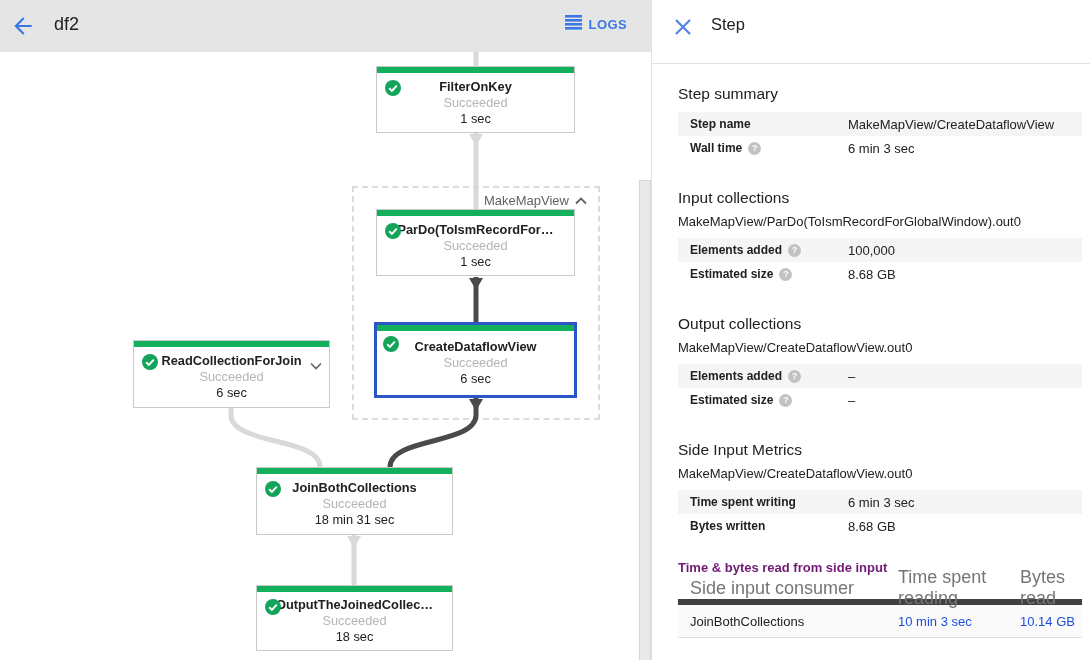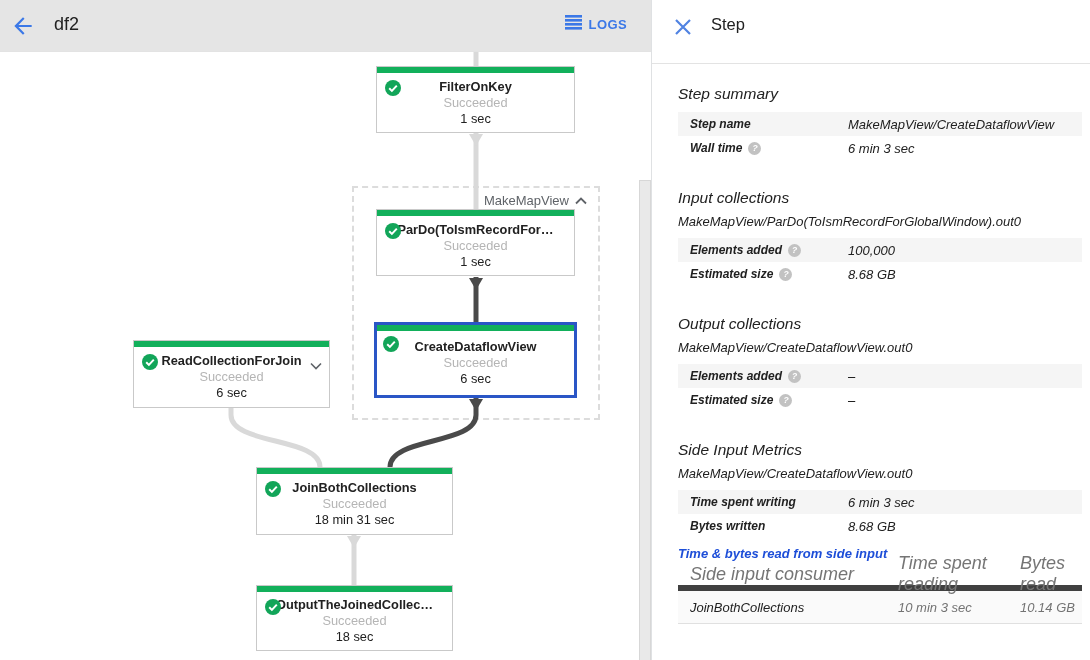--- a/index.html
+++ b/index.html
@@ -40,40 +40,40 @@
   .vdivider { position:absolute; left:651px; top:0; width:1px; height:660px; background:#dfe1e3; z-index:6; }
   .scroll-thumb { position:absolute; left:639px; top:180px; width:12px; height:480px;
                   background:#e9e9e9; border:1px solid #d7d7d7; border-bottom:none; z-index:6; }
 
   
   .detail-pane { position:absolute; left:652px; top:0; width:438px; height:660px; background:#fff; overflow:hidden; }
   .detail-header { position:relative; height:64px; border-bottom:1px solid #e3e3e3; }
   .close-btn { position:absolute; left:21px; top:17px; width:20px; height:20px; cursor:pointer; }
   .detail-title { position:absolute; left:59px; top:15px; font-size:16.5px; color:#212121; }
 
-  .detail-body { padding:0 8px 0 26px;font-style:italic; }
+  .detail-body { padding:0 8px 0 26px; }
   .sect-h { font-size:15.5px; font-weight:400; color:#212121; }
   .sect-sub { font-size:13px; color:#212121; margin-top:7px; }
   .kv { margin-top:9px; }
   .kv .row { display:flex; align-items:center; height:24px; padding-left:12px; }
   .kv .row.shaded { background:#f5f5f5; }
   .kv .k { width:158px; font-size:12px; font-weight:bold; color:#212121; display:flex; align-items:center; gap:6px; flex:none; }
   .kv .v { font-size:13px; color:#212121; }
   .help { width:13px; height:13px; border-radius:50%; background:#c2c2c2; color:#fff; font-size:9px;
           font-weight:bold; display:inline-flex; align-items:center; justify-content:center; flex:none; cursor:pointer; }
 
   .mt1 { margin-top:21px; } .mt2 { margin-top:29px; }
-  .tbl-h { margin-top:8px; font-size:13px; font-weight:bold; color:#1d4ed8; }
+  .tbl-h { margin-top:22px; font-size:13px; font-weight:bold; color:#701a75; }
   .tbl { margin-top:2px; }
   .tbl .thead { display:flex; align-items:center; height:28px; padding-left:12px;
                 border-bottom:6px solid #404040; color:#757575; font-size:18px; }
   .tbl .trow { display:flex; align-items:center; height:33px; padding-left:12px;
                border-bottom:1px solid #e0e0e0; background:#fafafa; font-size:13px; }
   .tc1 { width:208px; flex:none; } .tc2 { width:122px; flex:none; } .tc3 { flex:1; }
-  .trow .tc1 { color:#212121; } .trow .tc2, .trow .tc3 { color:#737373; }
+  .trow .tc1 { color:#212121; } .trow .tc2, .trow .tc3 { color:#1d4ed8; }
 </style>
 </head>
 <body>
 
 <div class="app">
 
   <div class="graph-pane">
     <div class="graph-header">
       <div class="back-btn">
         <svg width="26" height="26" viewBox="0 0 24 24">

